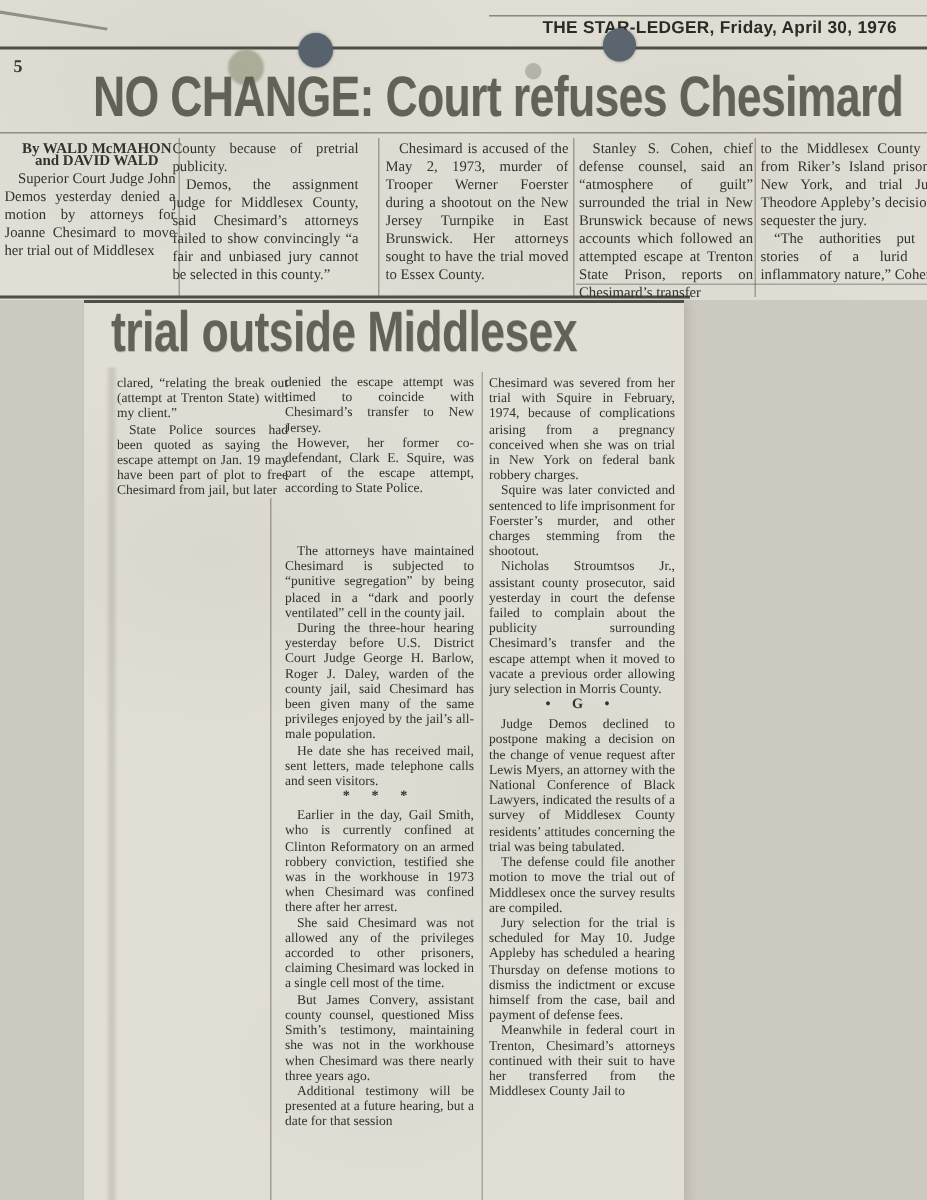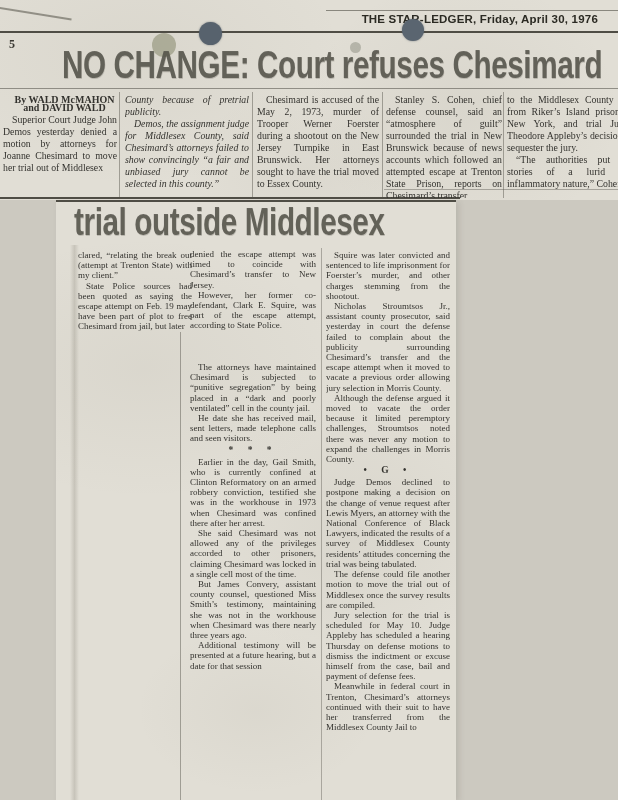--- a/index.html
+++ b/index.html
@@ -71,21 +71,21 @@
   <div class="vrule" style="left:382px;top:92px;height:106px;"></div>
   <div class="vrule" style="left:503px;top:92px;height:106px;"></div>
   <div class="rule" style="left:384px;top:189px;width:234px;height:1px;background:rgba(79,77,69,.4);"></div>
   <div class="rule" style="left:0;top:197px;width:460px;height:2px;"></div>
 
   <div class="col" style="left:3px;width:114px;">
     <p class="byline">By WALD McMAHON</p>
     <p class="byline" style="margin-top:-5px;">and DAVID WALD</p>
     <p>Superior Court Judge John Demos yesterday denied a motion by attorneys for Joanne Chesimard to move her trial out of Middlesex</p>
   </div>
-  <div class="col" style="left:125px;width:124px;font-style:italic;">
+  <div class="col" style="left:115px;width:124px;">
     <p class="noindent">County because of pretrial publicity.</p>
     <p>Demos, the assignment judge for Middlesex County, said Chesimard’s attorneys failed to show convincingly “a fair and unbiased jury cannot be selected in this county.”</p>
   </div>
   <div class="col" style="left:257px;width:122px;">
     <p>Chesimard is accused of the May 2, 1973, murder of Trooper Werner Foerster during a shootout on the New Jersey Turnpike in East Brunswick. Her attorneys sought to have the trial moved to Essex County.</p>
   </div>
   <div class="col" style="left:386px;width:116px;">
     <p>Stanley S. Cohen, chief defense counsel, said an “atmosphere of guilt” surrounded the trial in New Brunswick because of news accounts which followed an attempted escape at Trenton State Prison, reports on Chesimard’s transfer</p>
   </div>
   <div class="col" style="left:507px;width:126px;">
@@ -96,42 +96,43 @@
   <div class="rule" style="left:56px;top:200px;width:400px;height:2px;"></div>
   <div class="headline" id="headline-continued">trial outside Middlesex</div>
 
   <div id="crease"></div>
 
   <div class="vrule" style="left:321px;top:248px;height:552px;background:rgba(80,77,68,.38);"></div>
   <div class="vrule" style="left:180px;top:332px;height:468px;"></div>
 
   <div class="lcol" style="left:78px;top:250px;width:114px;height:96px;">
     <p class="noindent">clared, “relating the break out (attempt at Trenton State) with my client.”</p>
-    <p>State Police sources had been quoted as saying the escape attempt on Feb. 19 may have been part of plot to free Chesimard from jail, but later</p>
+    <p>State Police sources had been quoted as saying the escape attempt on Jan. 19 may have been part of plot to free Chesimard from jail, but later</p>
   </div>
 
   <div class="lcol" style="left:190px;top:249px;width:126px;height:92px;">
     <p class="noindent">denied the escape attempt was timed to coincide with Chesimard’s transfer to New Jersey.</p>
     <p>However, her former co-defendant, Clark E. Squire, was part of the escape attempt, according to State Police.</p>
   </div>
 
   <div class="lcol" style="left:190px;top:362px;width:126px;height:438px;">
     <p>The attorneys have maintained Chesimard is subjected to “punitive segregation” by being placed in a “dark and poorly ventilated” cell in the county jail.</p>
+    <p>During the three-hour hearing yesterday before U.S. District Court Judge George H. Barlow, Roger J. Daley, warden of the county jail, said Chesimard has been given many of the same privileges enjoyed by the jail’s all-male population.</p>
     <p>He date she has received mail, sent letters, made telephone calls and seen visitors.</p>
     <p class="sep">* * *</p>
     <p>Earlier in the day, Gail Smith, who is currently confined at Clinton Reformatory on an armed robbery conviction, testified she was in the workhouse in 1973 when Chesimard was confined there after her arrest.</p>
     <p>She said Chesimard was not allowed any of the privileges accorded to other prisoners, claiming Chesimard was locked in a single cell most of the time.</p>
     <p>But James Convery, assistant county counsel, questioned Miss Smith’s testimony, maintaining she was not in the workhouse when Chesimard was there nearly three years ago.</p>
     <p>Additional testimony will be presented at a future hearing, but a date for that session</p>
   </div>
 
   <div class="lcol" style="left:326px;top:250px;width:124px;height:550px;">
+    <p class="noindent">Chesimard was severed from her trial with Squire in February, 1974, because of complications arising from a pregnancy conceived when she was on trial in New York on federal bank robbery charges.</p>
     <p>Squire was later convicted and sentenced to life imprisonment for Foerster’s murder, and other charges stemming from the shootout.</p>
     <p>Nicholas Stroumtsos Jr., assistant county prosecutor, said yesterday in court the defense failed to complain about the publicity surrounding Chesimard’s transfer and the escape attempt when it moved to vacate a previous order allowing jury selection in Morris County.</p>
-    <p>Although the defense argued it moved to vacate the order because it limited peremptory challenges, Stroumtsos noted there was never any motion to expand the challenges in Morris County.</p>
     <p class="sep">• G •</p>
     <p>Judge Demos declined to postpone making a decision on the change of venue request after Lewis Myers, an attorney with the National Conference of Black Lawyers, indicated the results of a survey of Middlesex County residents’ attitudes concerning the trial was being tabulated.</p>
     <p>The defense could file another motion to move the trial out of Middlesex once the survey results are compiled.</p>
     <p>Jury selection for the trial is scheduled for May 10. Judge Appleby has scheduled a hearing Thursday on defense motions to dismiss the indictment or excuse himself from the case, bail and payment of defense fees.</p>
     <p>Meanwhile in federal court in Trenton, Chesimard’s attorneys continued with their suit to have her transferred from the Middlesex County Jail to</p>
   </div>
 
 </div>
 
 </body></html>

